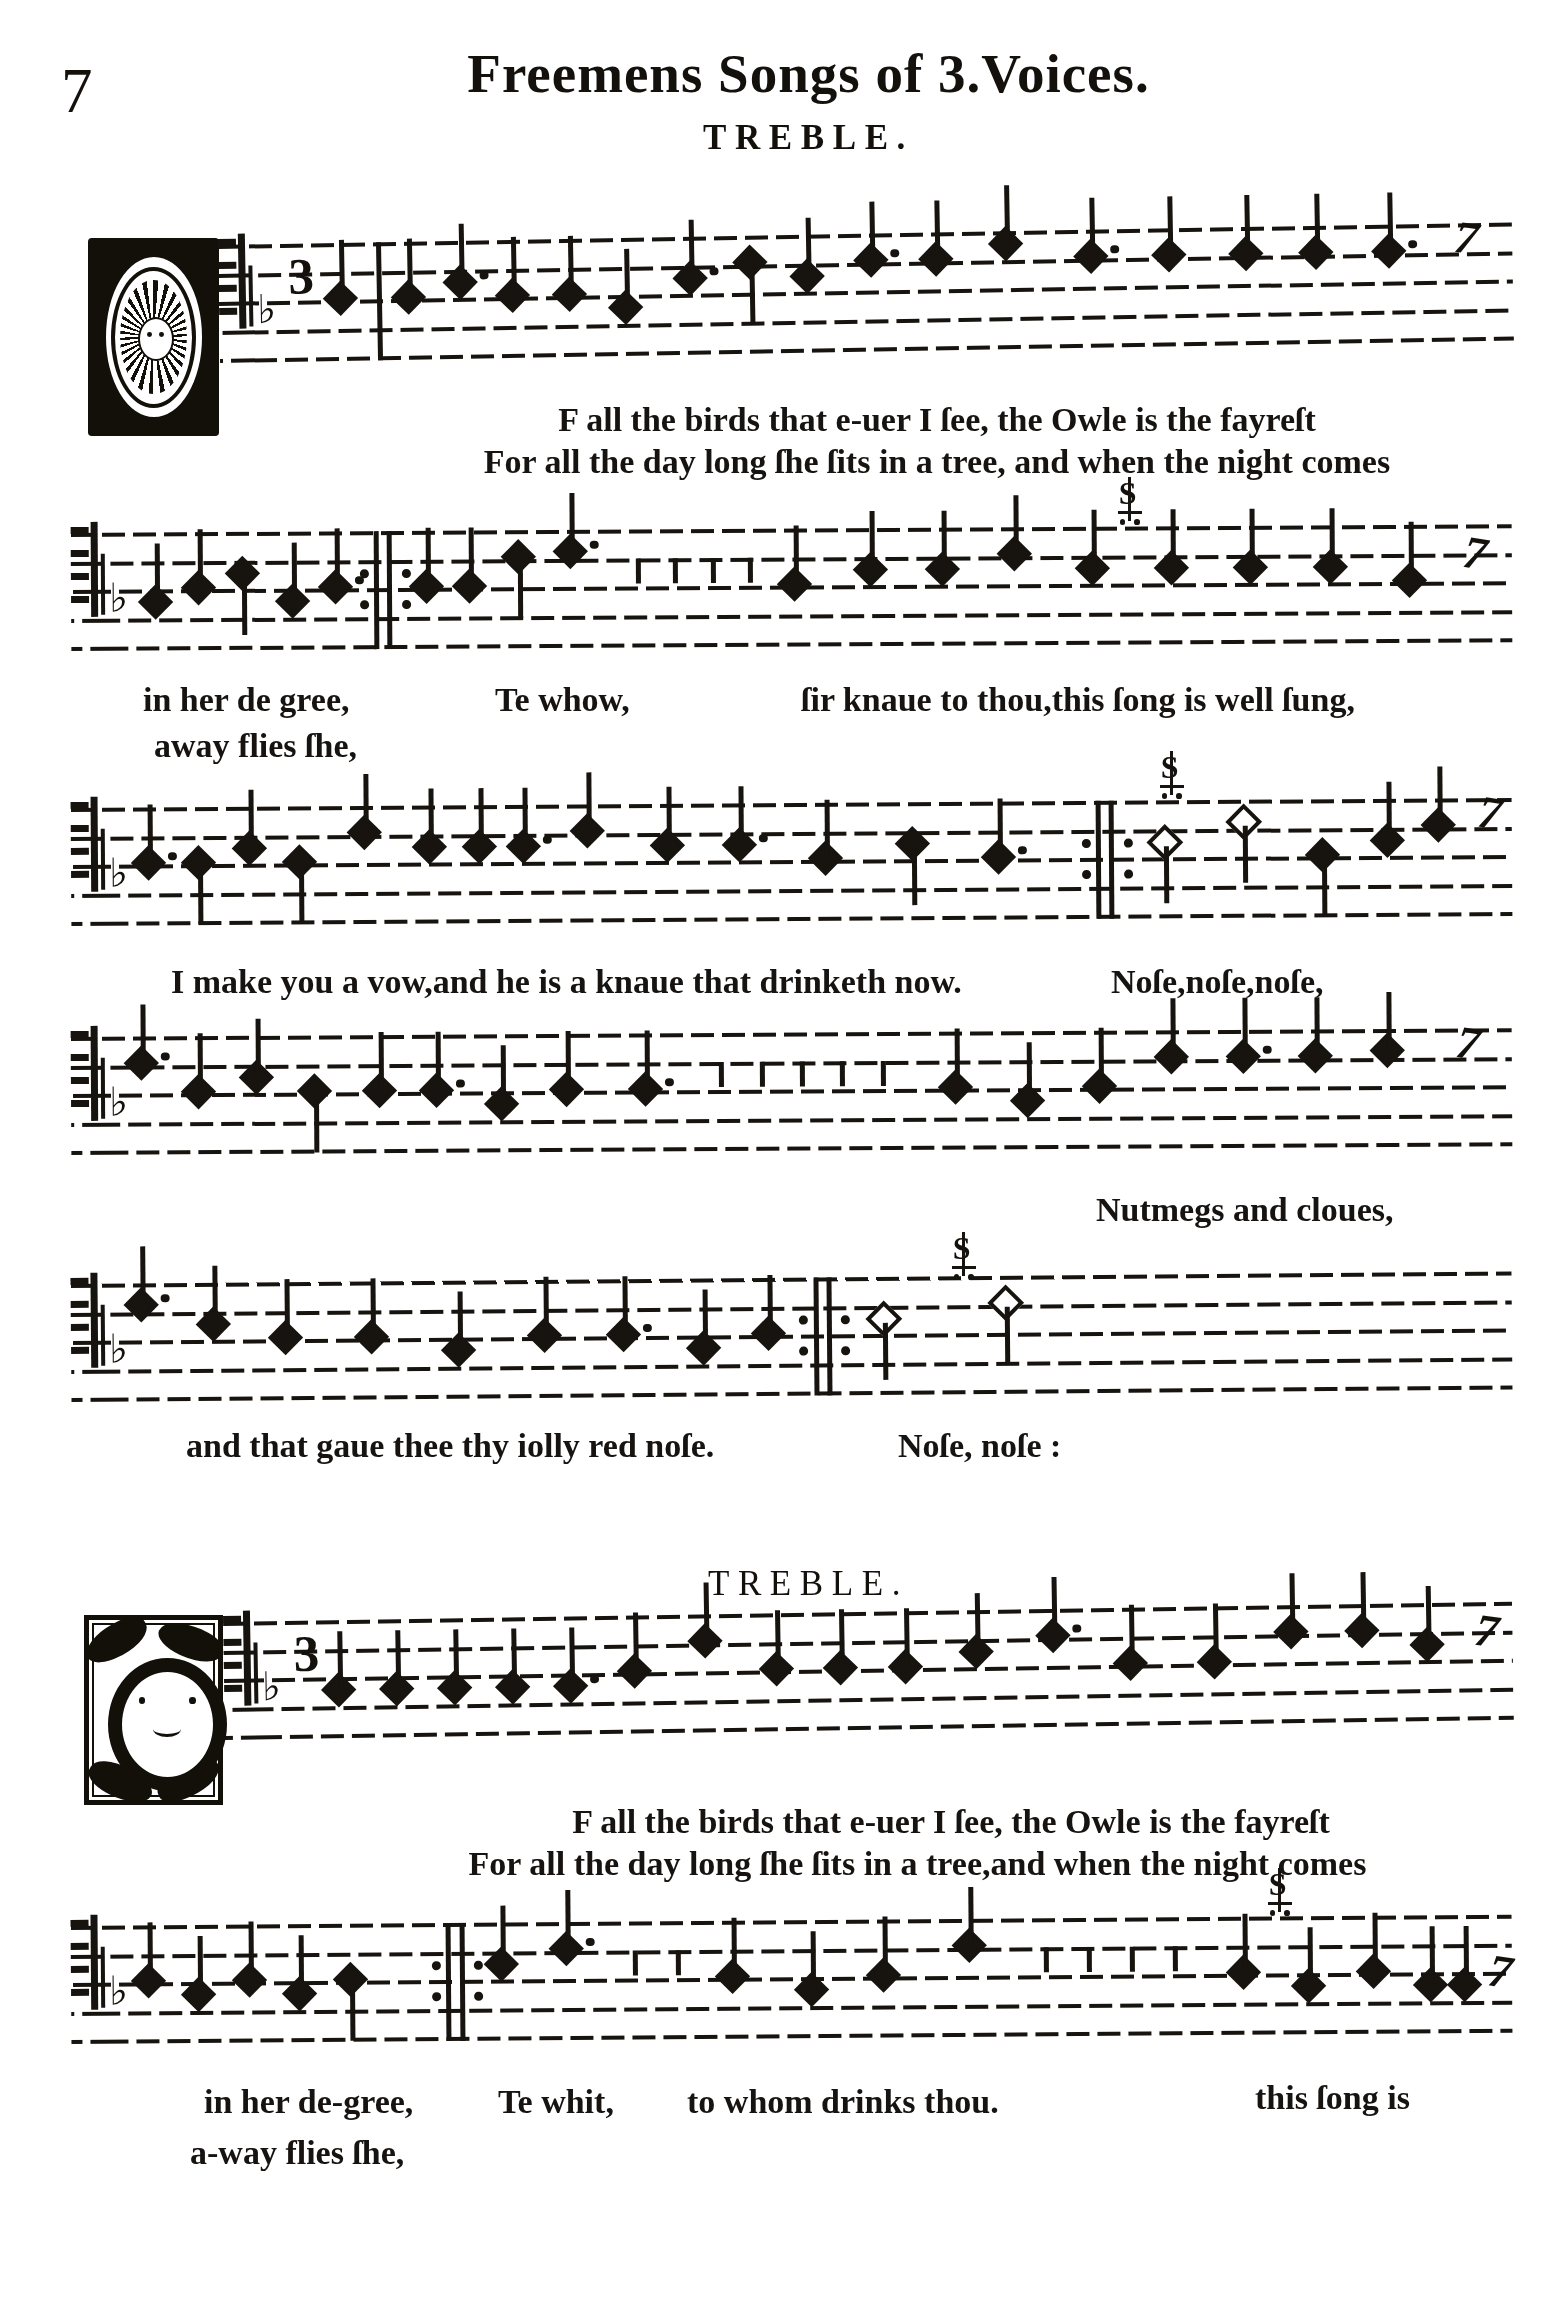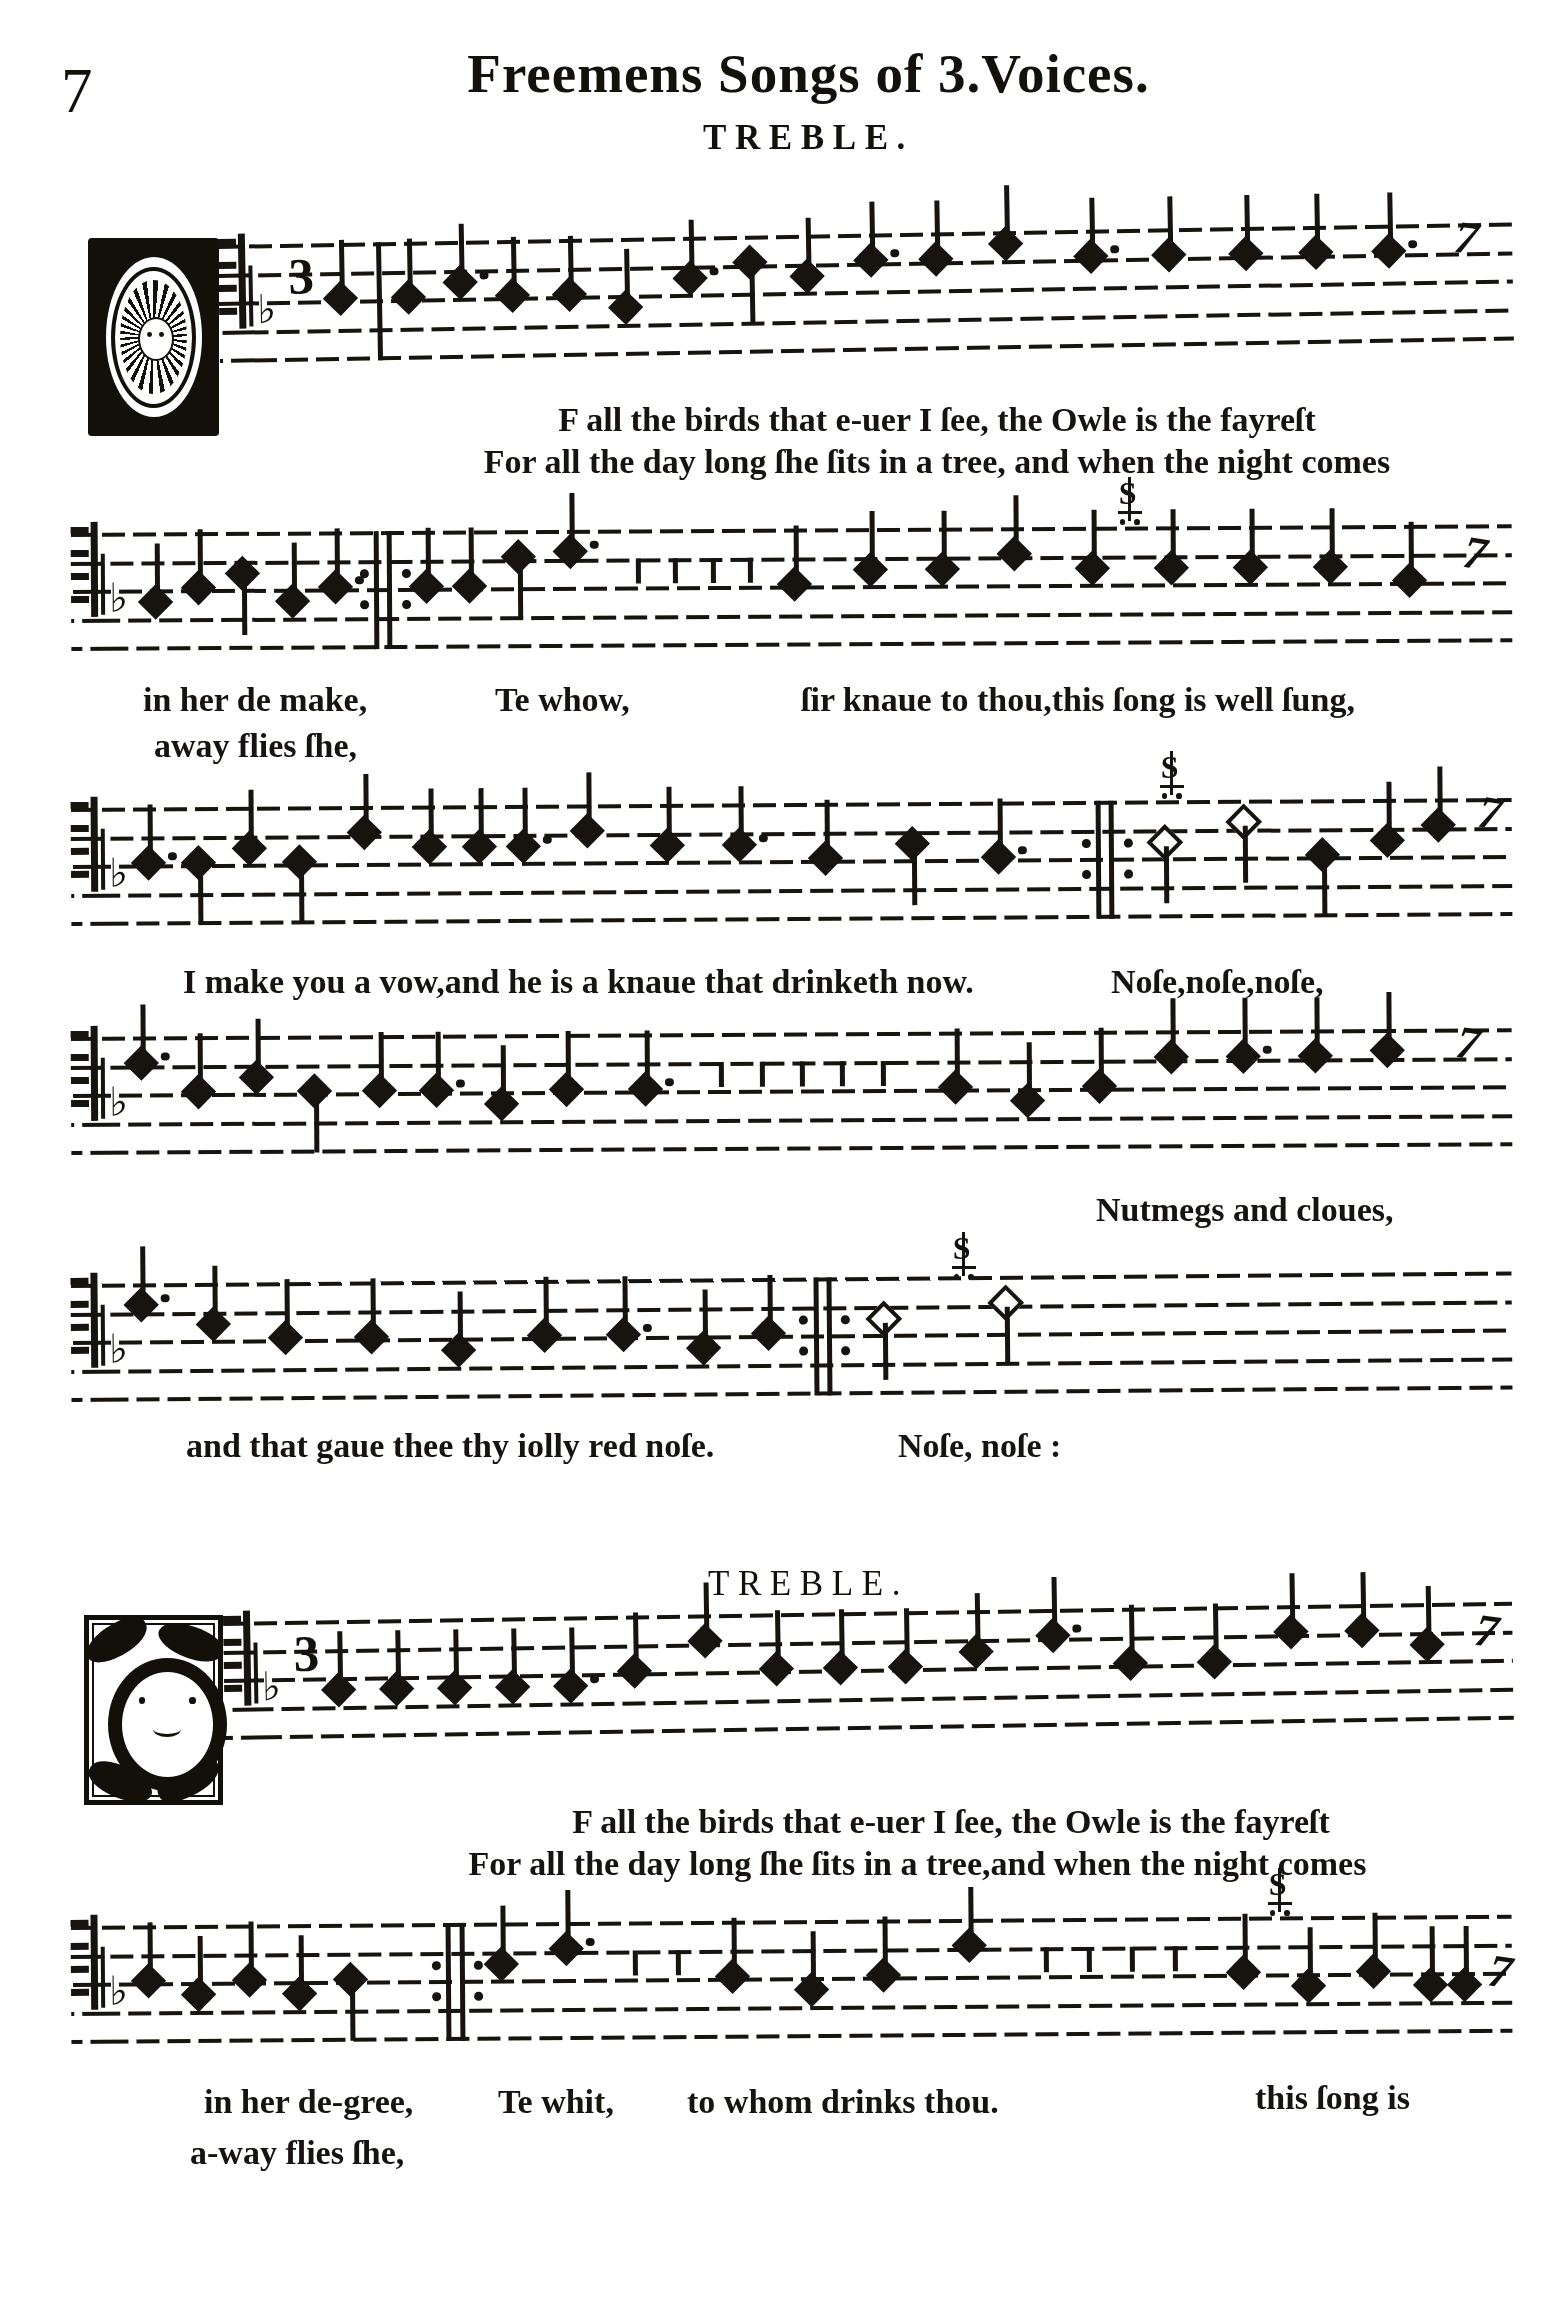--- a/index.html
+++ b/index.html
@@ -743,26 +743,26 @@
     <span class="sg-s">S</span>
     <span class="sg-bar"></span>
     <span class="sg-tick"></span>
     <span class="sg-d1"></span>
     <span class="sg-d2"></span>
   </div>
 
   <div class="lyric center" style="left:409px;top:401px;width:1056px;">F all the birds that e-uer I ſee, the Owle is the fayreſt</div>
   <div class="lyric center" style="left:371px;top:443px;width:1132px;">For all the day long ſhe ſits in a tree, and when the night comes</div>
 
-  <div class="lyric" style="left:143px;top:681px;">in her de make,</div>
+  <div class="lyric" style="left:143px;top:681px;">in her de gree,</div>
   <div class="lyric" style="left:495px;top:681px;">Te whow,</div>
   <div class="lyric" style="left:801px;top:681px;">ſir knaue to thou,this ſong is well ſung,</div>
   <div class="lyric" style="left:154px;top:727px;">away flies ſhe,</div>
 
-  <div class="lyric" style="left:171px;top:963px;margin-left:12px;">I make you a vow,and he is a knaue that drinketh now.</div>
+  <div class="lyric" style="left:171px;top:963px;">I make you a vow,and he is a knaue that drinketh now.</div>
   <div class="lyric" style="left:1111px;top:963px;">Noſe,noſe,noſe,</div>
 
   <div class="lyric" style="left:1096px;top:1191px;">Nutmegs and cloues,</div>
 
   <div class="lyric" style="left:186px;top:1427px;">and that gaue thee thy iolly red noſe.</div>
   <div class="lyric" style="left:898px;top:1427px;">Noſe, noſe :</div>
 
   <div class="part-heading h-tenor">TREBLE.</div>
 
   <div class="initial initial-tenor" style="left:84px;top:1615px;width:139px;height:190px;" title="O">

